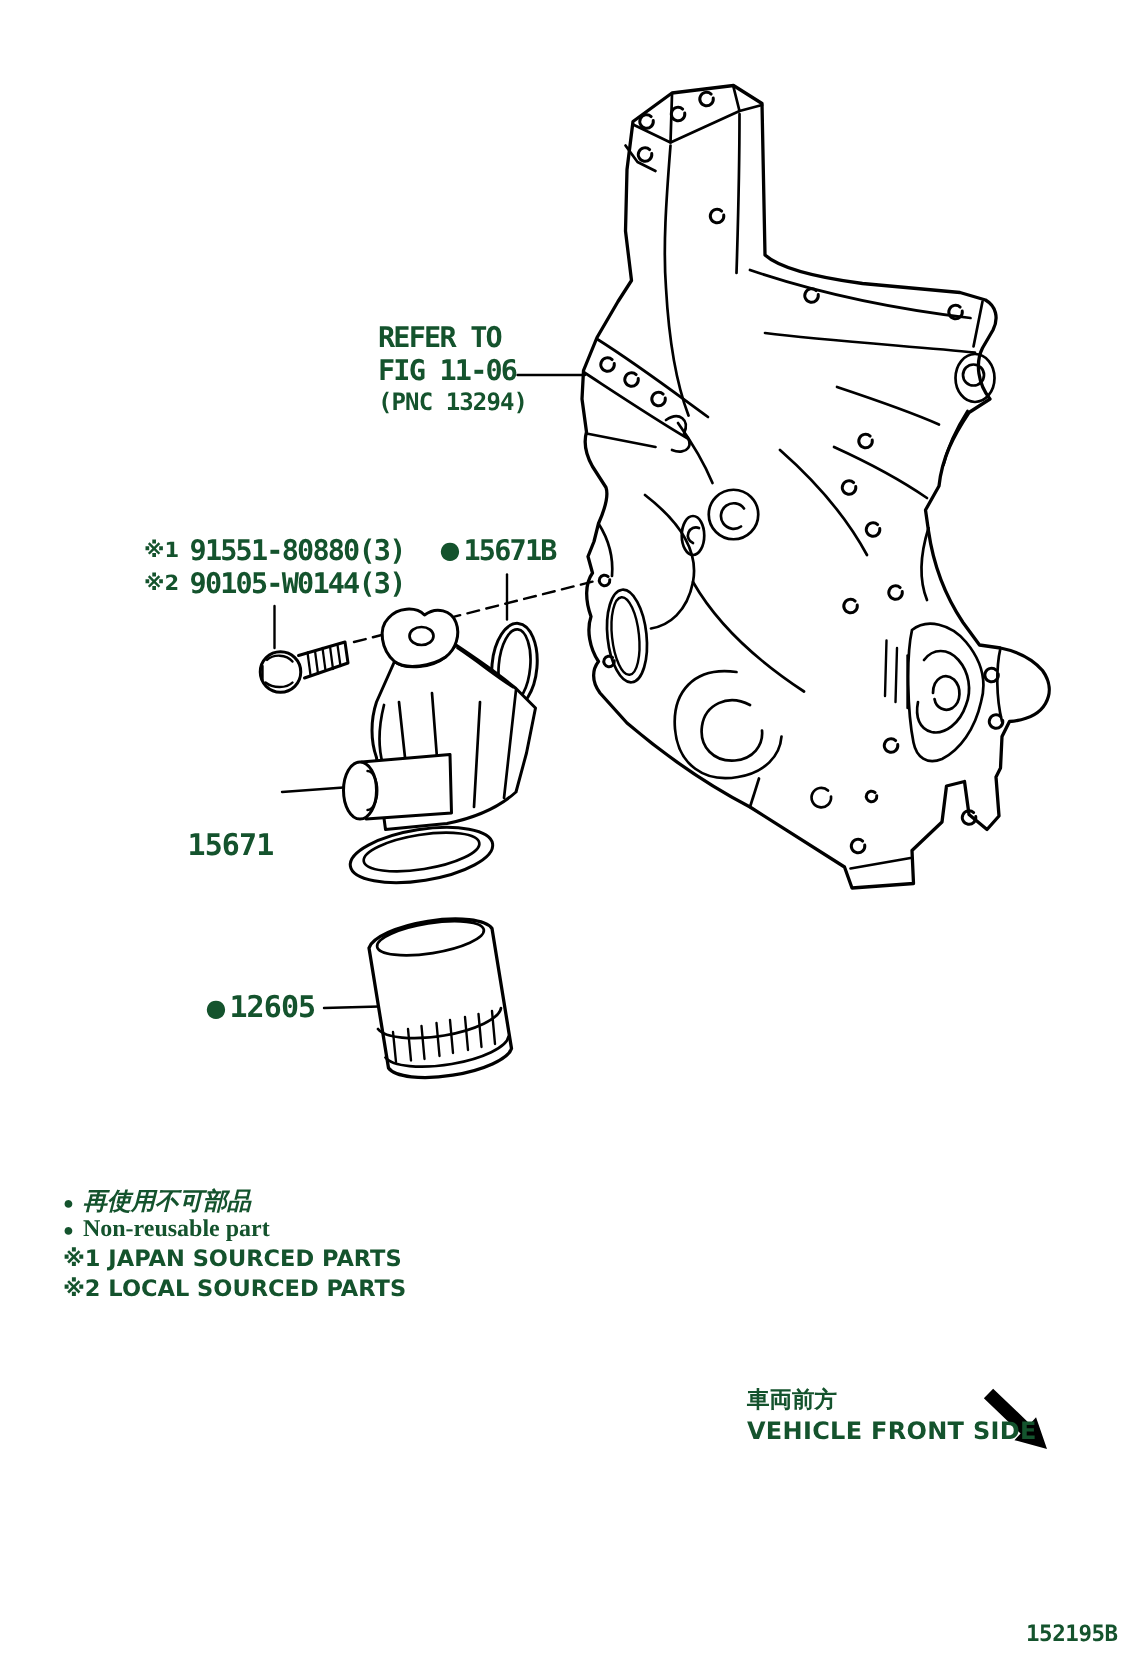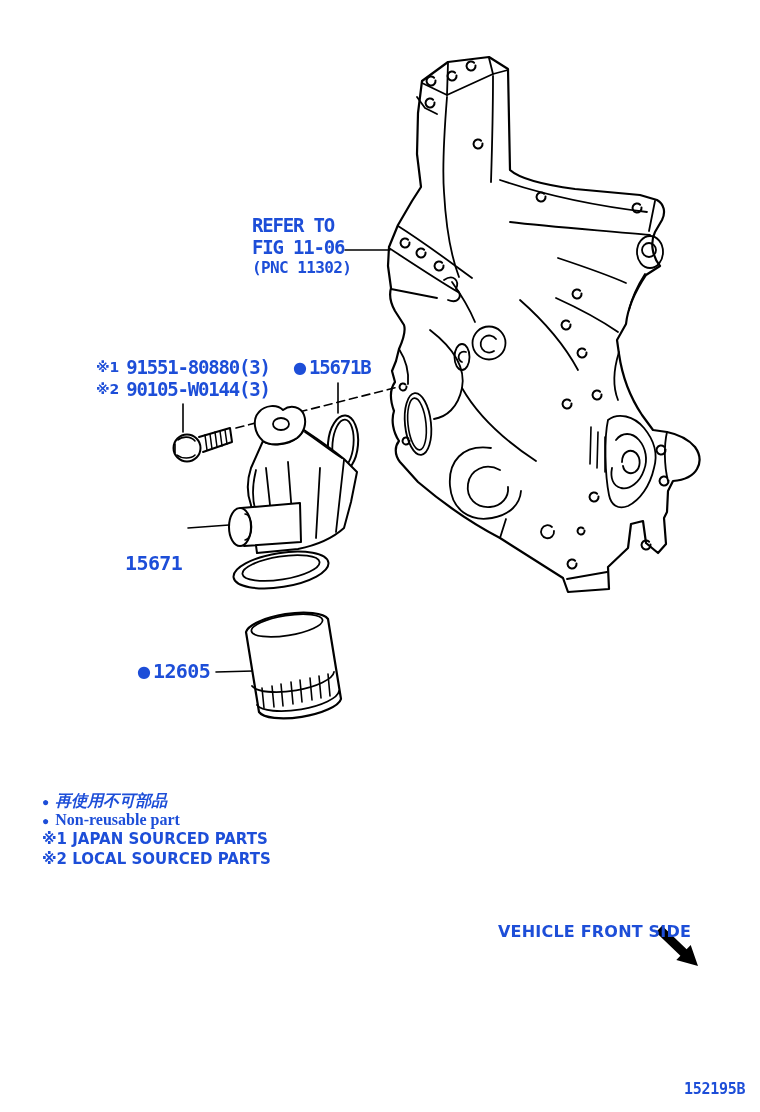--- a/index.html
+++ b/index.html
@@ -1,21 +1,21 @@
 <!DOCTYPE html>
 <html><head>
 <meta charset="utf-8">
 <style>
   html,body { margin:0; padding:0; background:#fff; }
   #canvas {
     position:relative; width:760px; height:1112px; background:#ffffff;
     font-family:"Liberation Sans", sans-serif; overflow:hidden;
   }
   #lineart { position:absolute; left:0; top:0; }
-  .lbl { position:absolute; white-space:nowrap; color:#1d4ed8; }
+  .lbl { position:absolute; white-space:nowrap; color:#14532d; }
   .pn {
     font-family:"DejaVu Sans Mono", "Liberation Mono", monospace;
     font-weight:bold; font-size:19px; letter-spacing:-1.2px; line-height:22px;
   }
   .pn-big { font-family:"DejaVu Sans Mono", "Liberation Mono", monospace;
     font-weight:bold; font-size:20px; letter-spacing:-0.6px; line-height:22px;margin-top:36px; }
   .pn-sm { font-family:"DejaVu Sans Mono", "Liberation Mono", monospace;
     font-weight:bold; font-size:16px; letter-spacing:-0.6px; line-height:20px; }
   .pfx { font-family:"DejaVu Sans", "Liberation Sans", sans-serif;
     font-weight:bold; font-size:14px; margin-right:7px; position:relative; top:-2px; }
@@ -200,21 +200,21 @@
     </g>
 
     <g>
       <polygon fill="#000" stroke="none" points="655.9,932.2 680.4,955.7 676.3,960.1 698,966 690.7,944.9 686.6,949.3 662.1,925.8"></polygon>
     </g>
   </svg>
 
   <div class="lbl" style="left:252px; top:214px">
     <div class="pn">REFER TO</div>
     <div class="pn">FIG 11-06</div>
-    <div class="pn-sm">(PNC 11302)</div>
+    <div class="pn-sm">(PNC 13294)</div>
   </div>
 
   <div class="lbl" style="left:96px; top:356px">
     <span class="pfx">※1</span><span class="pn">91551-80880(3)</span>
   </div>
   <div class="lbl" style="left:96px; top:378px">
     <span class="pfx">※2</span><span class="pn">90105-W0144(3)</span>
   </div>
 
   <div class="lbl" style="left:293px; top:356px">
@@ -236,18 +236,19 @@
     </div>
     <div class="legend-line">
       <span class="legend-bullet">●</span>
       <span class="legend-en">Non-reusable part</span>
     </div>
     <div class="legend-src">※1 JAPAN SOURCED PARTS</div>
     <div class="legend-src">※2 LOCAL SOURCED PARTS</div>
   </div>
 
   <div class="lbl" style="left:498px; top:922px">
+    <div class="orient-jp">車両前方</div>
     <div class="orient-en">VEHICLE FRONT SIDE</div>
   </div>
 
   <div class="lbl figcode" style="left:684px; top:1080px">152195B</div>
 
 </div>
 
 </body></html>

